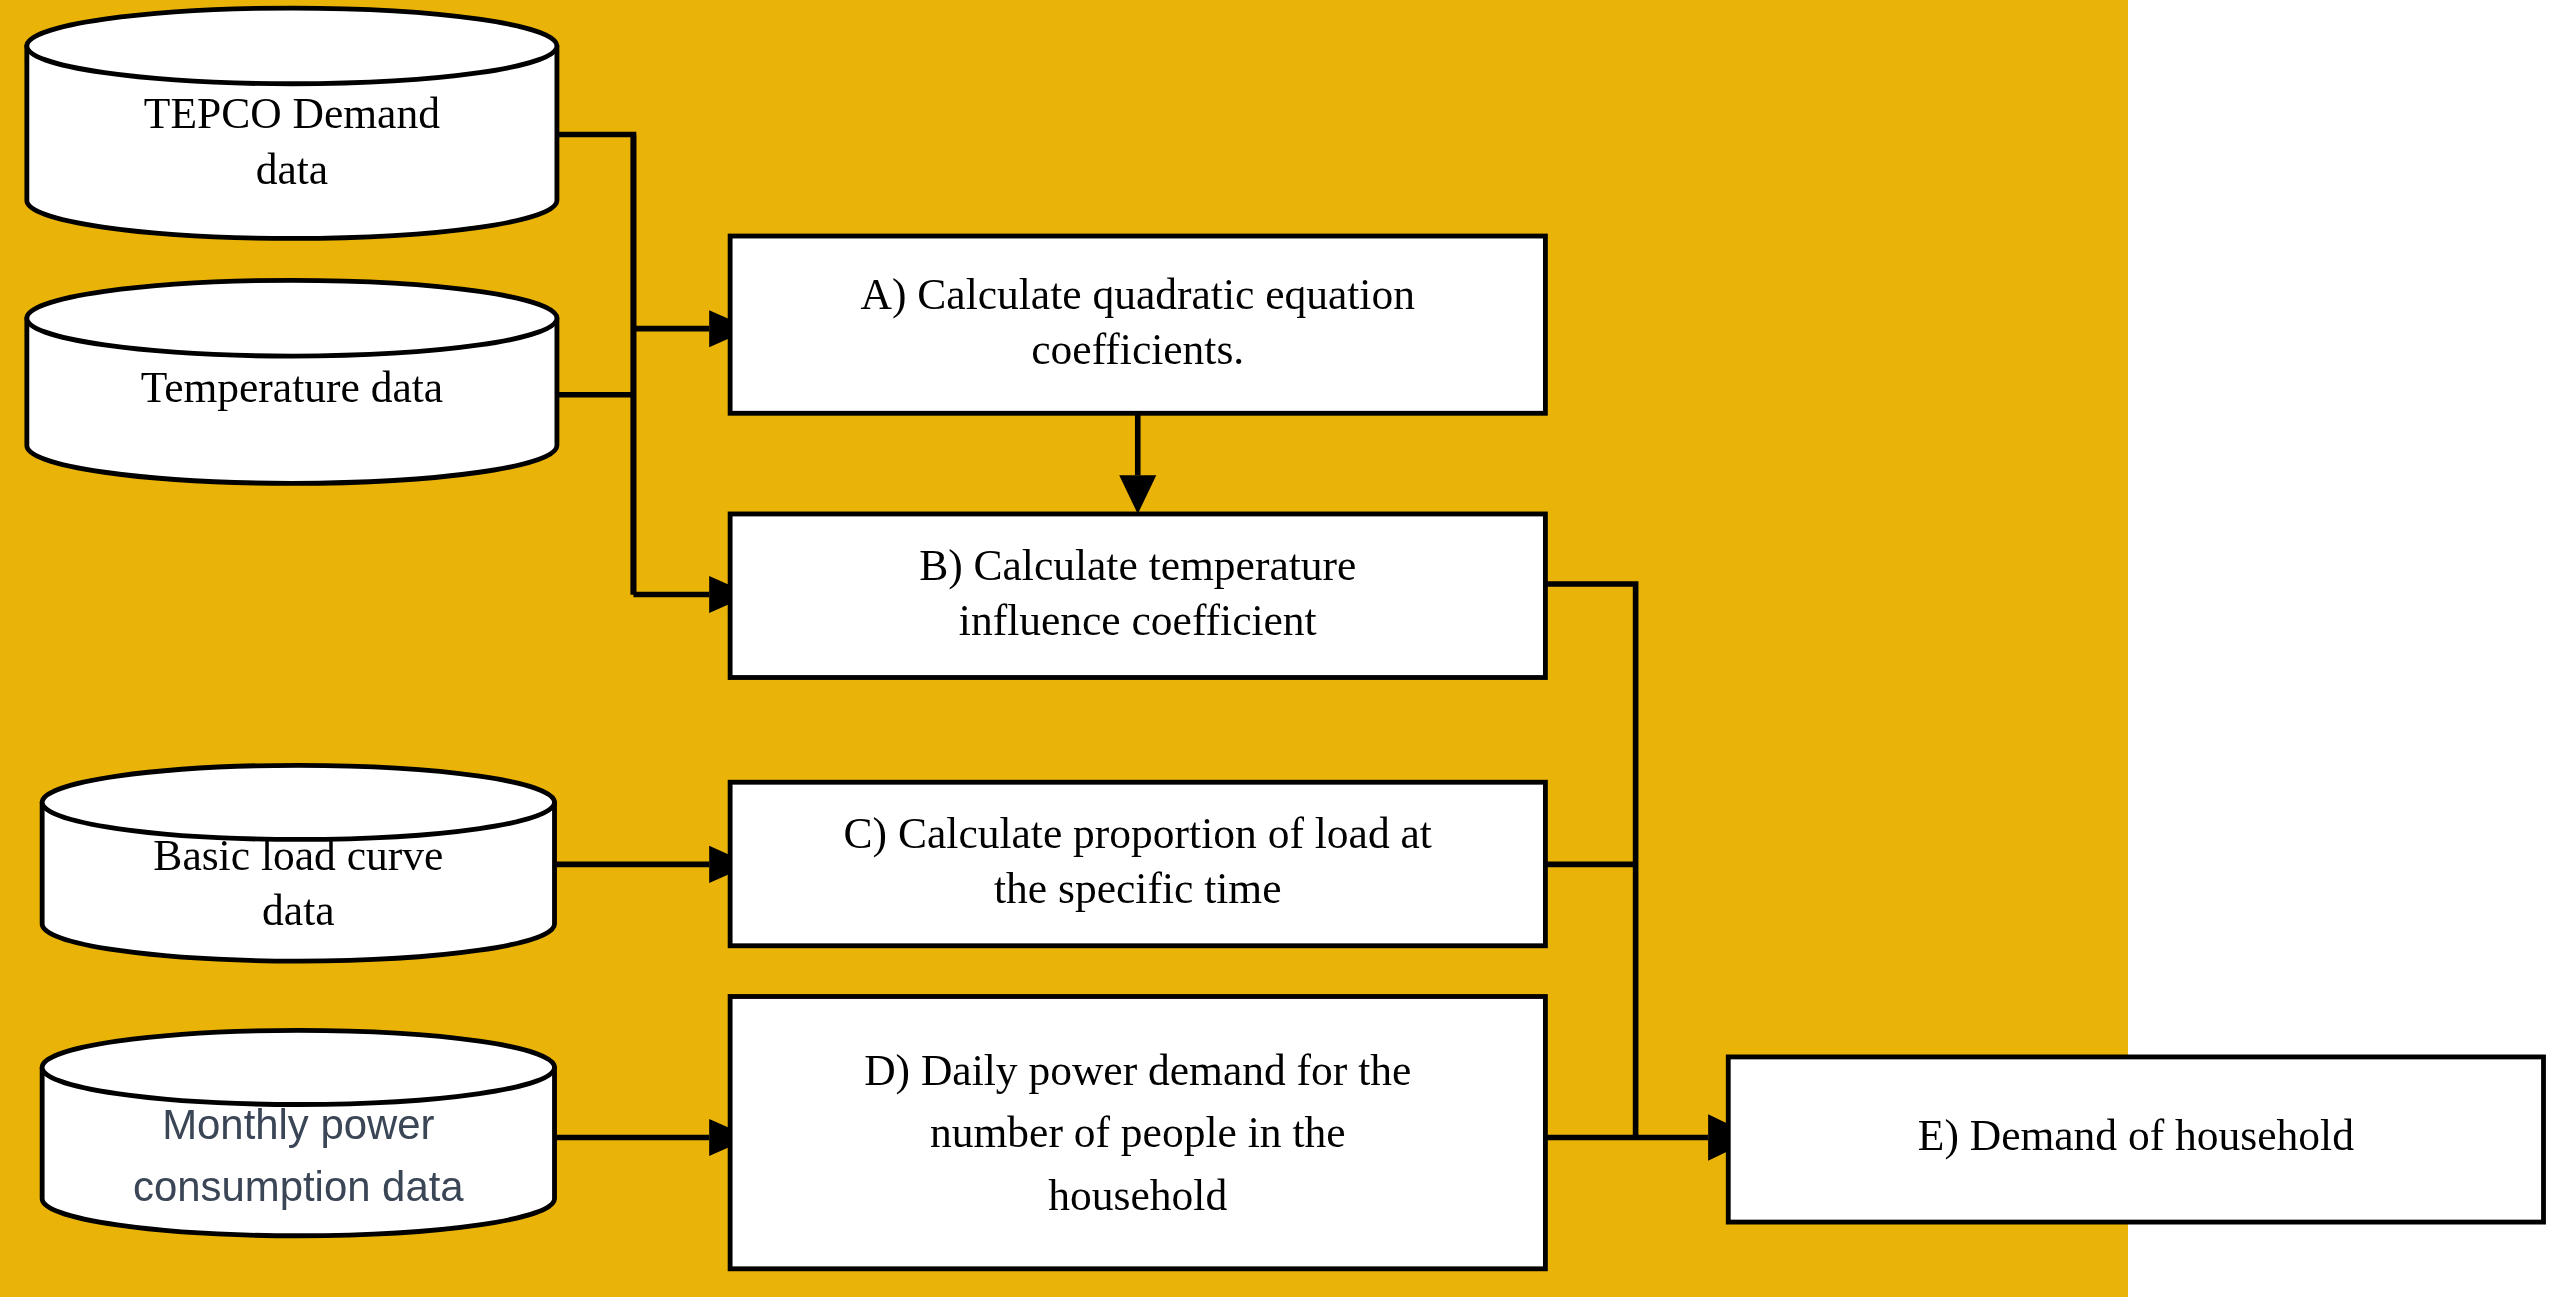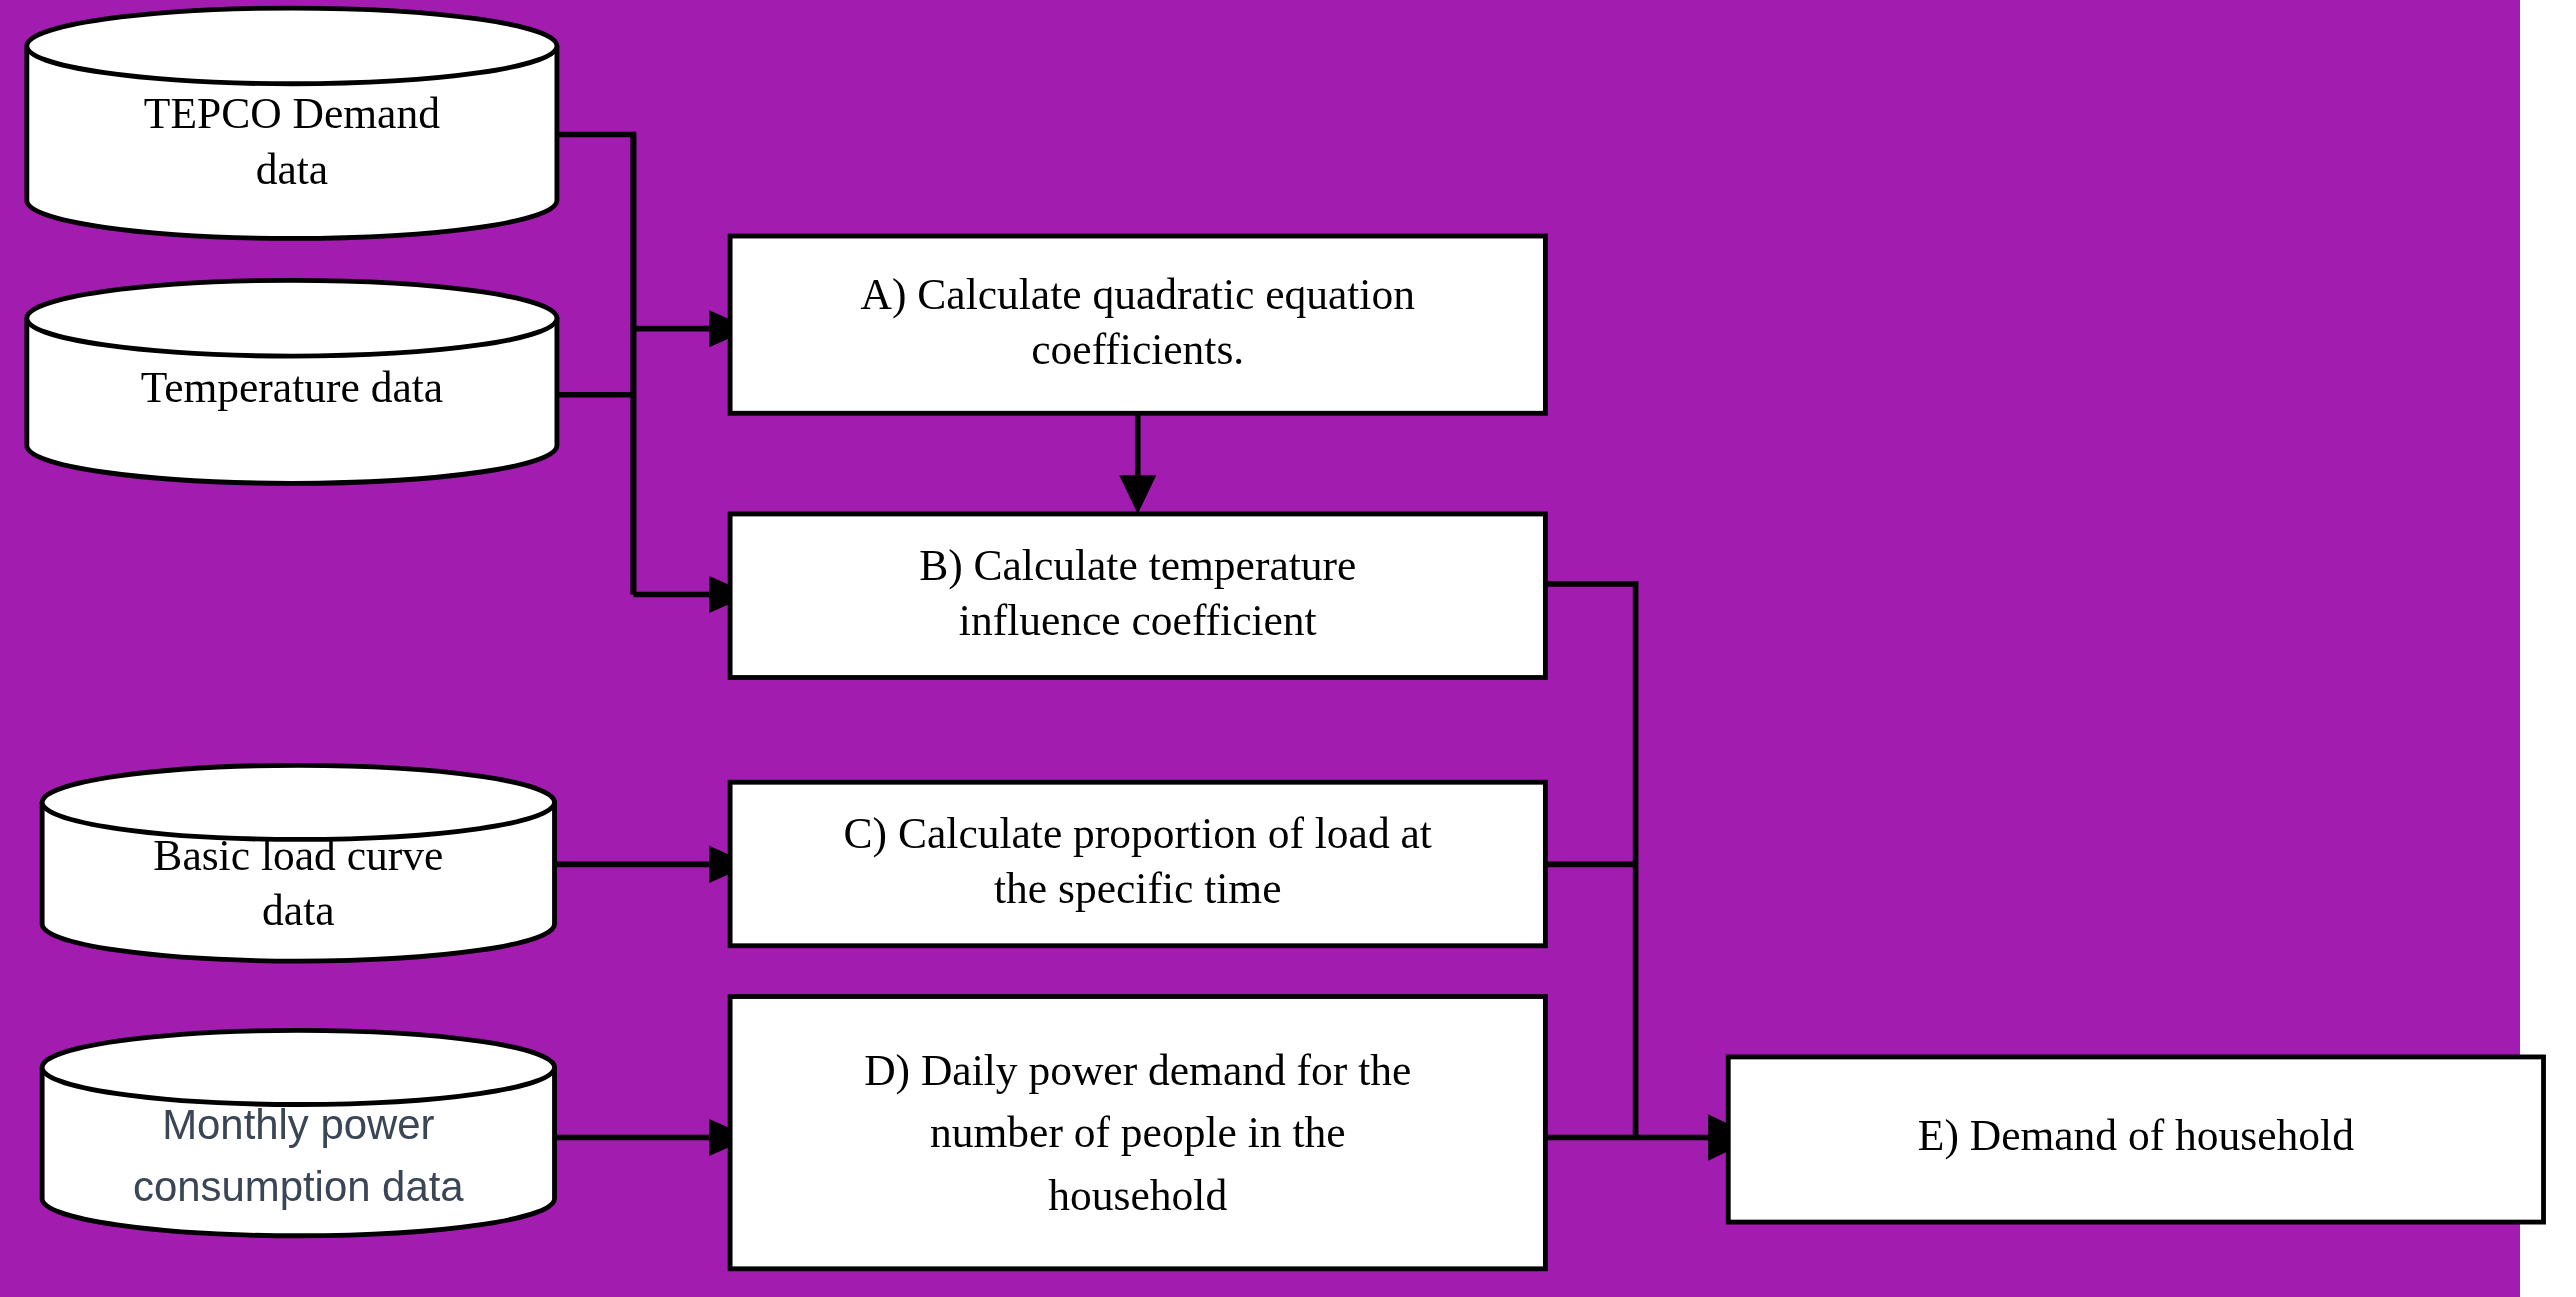--- a/index.html
+++ b/index.html
@@ -8,23 +8,23 @@
     background: #ffffff;
   }
   body {
     width: 2576px;
     height: 1297px;
     font-family: "Liberation Serif", serif;
     overflow: hidden;
   }
   #diagram-root {
     position: relative;
-    width: 2520px;
+    width: 2128px;
     height: 1297px;
-    background: #a21caf;
+    background: #eab308;
   }
   svg.flow {
     display: block;
     width: 2576px;
     height: 1297px;
   }
   .shape-stroke {
     fill: #ffffff;
     stroke: #000000;
     stroke-width: 6;

